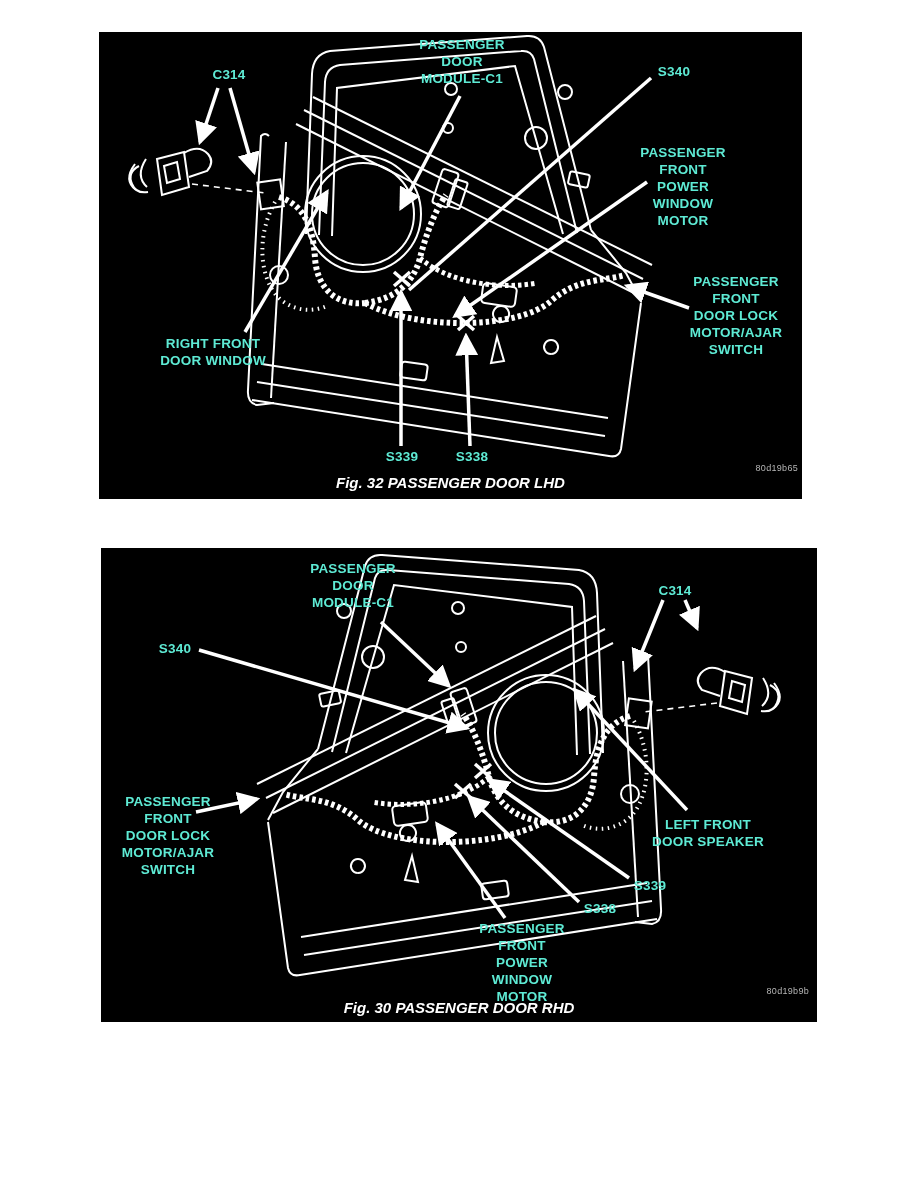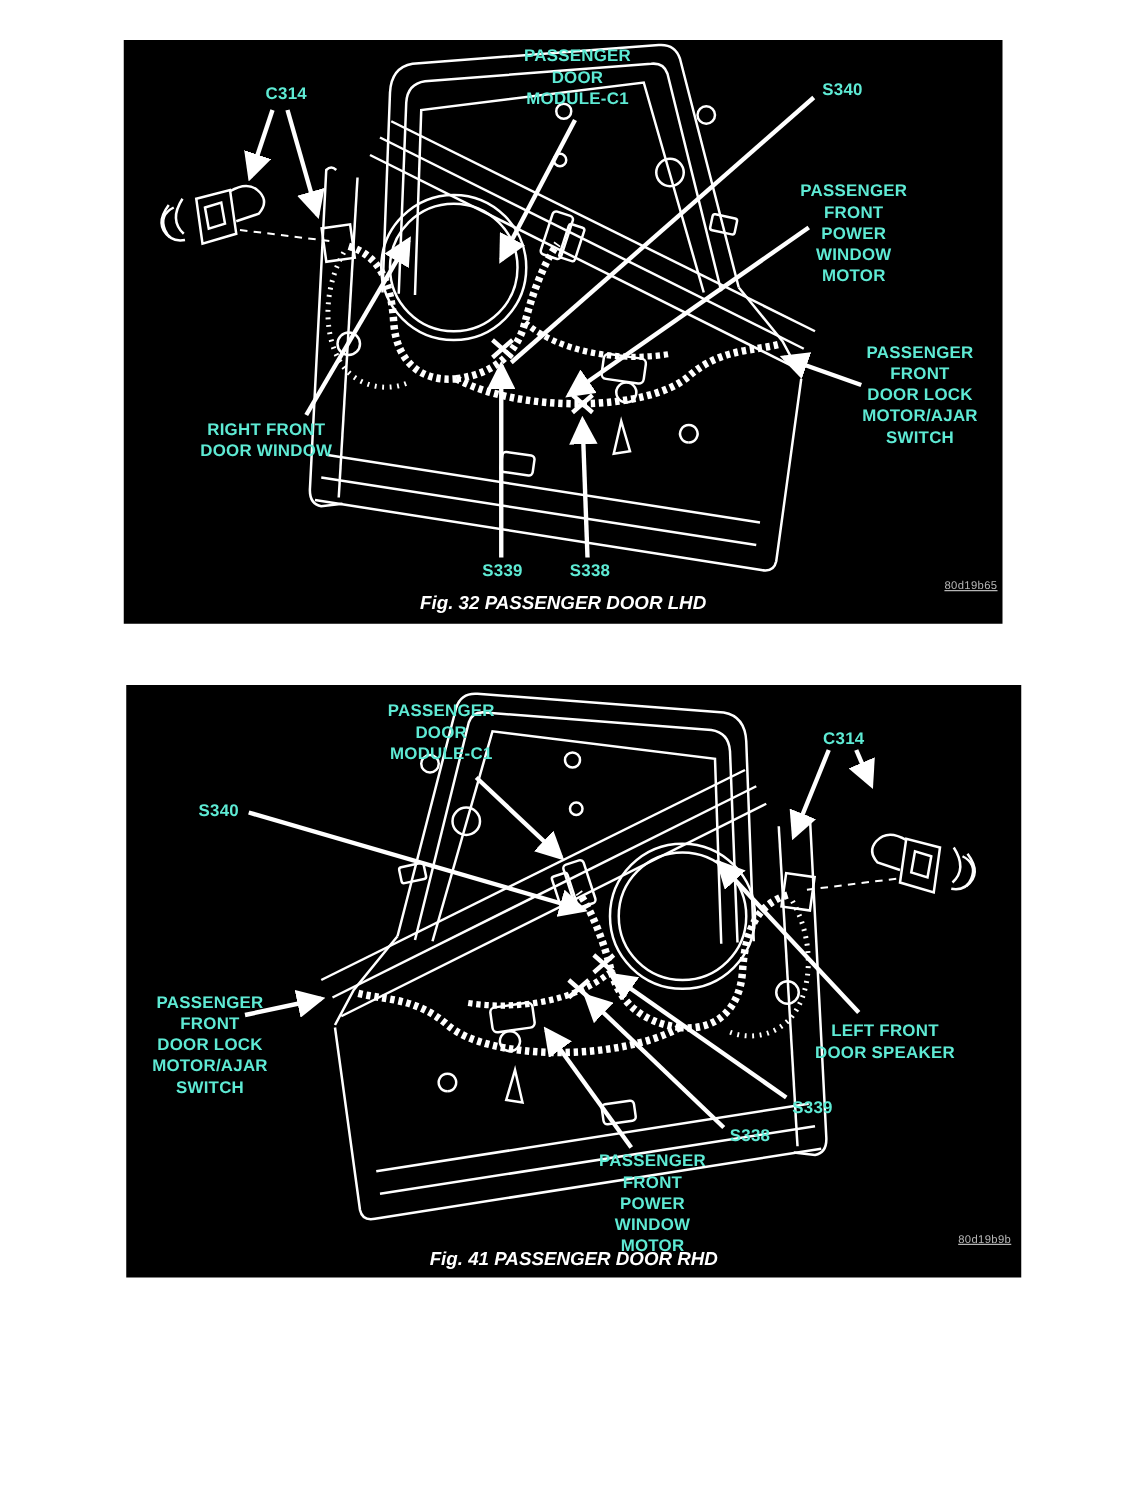--- a/index.html
+++ b/index.html
@@ -13,21 +13,21 @@
   #panel-rhd { left:101px; top:548px; width:716px; height:474px; }
   .panel svg.art { position:absolute; left:0; top:0; width:100%; height:100%; }
   .lbl {
     position:absolute; color:#5eead4; font-weight:bold; font-size:13.5px;
     line-height:17px; text-align:center; white-space:pre-line; letter-spacing:.2px;
   }
   .caption {
     position:absolute; left:0; right:0; text-align:center; color:#ffffff;
     font-weight:bold; font-style:italic; font-size:15px;
   }
-  .code { position:absolute; color:#b5b5b5; font-size:9px; letter-spacing:.3px;text-decoration:underline; }
+  .code { position:absolute; color:#b5b5b5; font-size:9px; letter-spacing:.3px; }
   
   #panel-lhd .l-c314   { left:100px; top:34px;  width:60px;  }
   #panel-lhd .l-module { left:313px; top:4px;   width:100px; }
   #panel-lhd .l-s340   { left:552px; top:31px;  width:46px;  }
   #panel-lhd .l-motor  { left:536px; top:112px; width:96px;  }
   #panel-lhd .l-lock   { left:585px; top:241px; width:104px; }
   #panel-lhd .l-spkr   { left:50px;  top:303px; width:128px; }
   #panel-lhd .l-s339   { left:283px; top:416px; width:40px;  }
   #panel-lhd .l-s338   { left:353px; top:416px; width:40px;  }
   #panel-lhd .caption  { bottom:8px; }
@@ -184,15 +184,15 @@
 SWITCH</div>
   <div class="lbl l-spkr">LEFT FRONT
 DOOR SPEAKER</div>
   <div class="lbl l-s339">S339</div>
   <div class="lbl l-s338">S338</div>
   <div class="lbl l-motor">PASSENGER
 FRONT
 POWER
 WINDOW
 MOTOR</div>
-  <div class="caption">Fig. 41 PASSENGER DOOR RHD</div>
+  <div class="caption">Fig. 30 PASSENGER DOOR RHD</div>
   <div class="code">80d19b9b</div>
 </div>
 
 </body></html>

